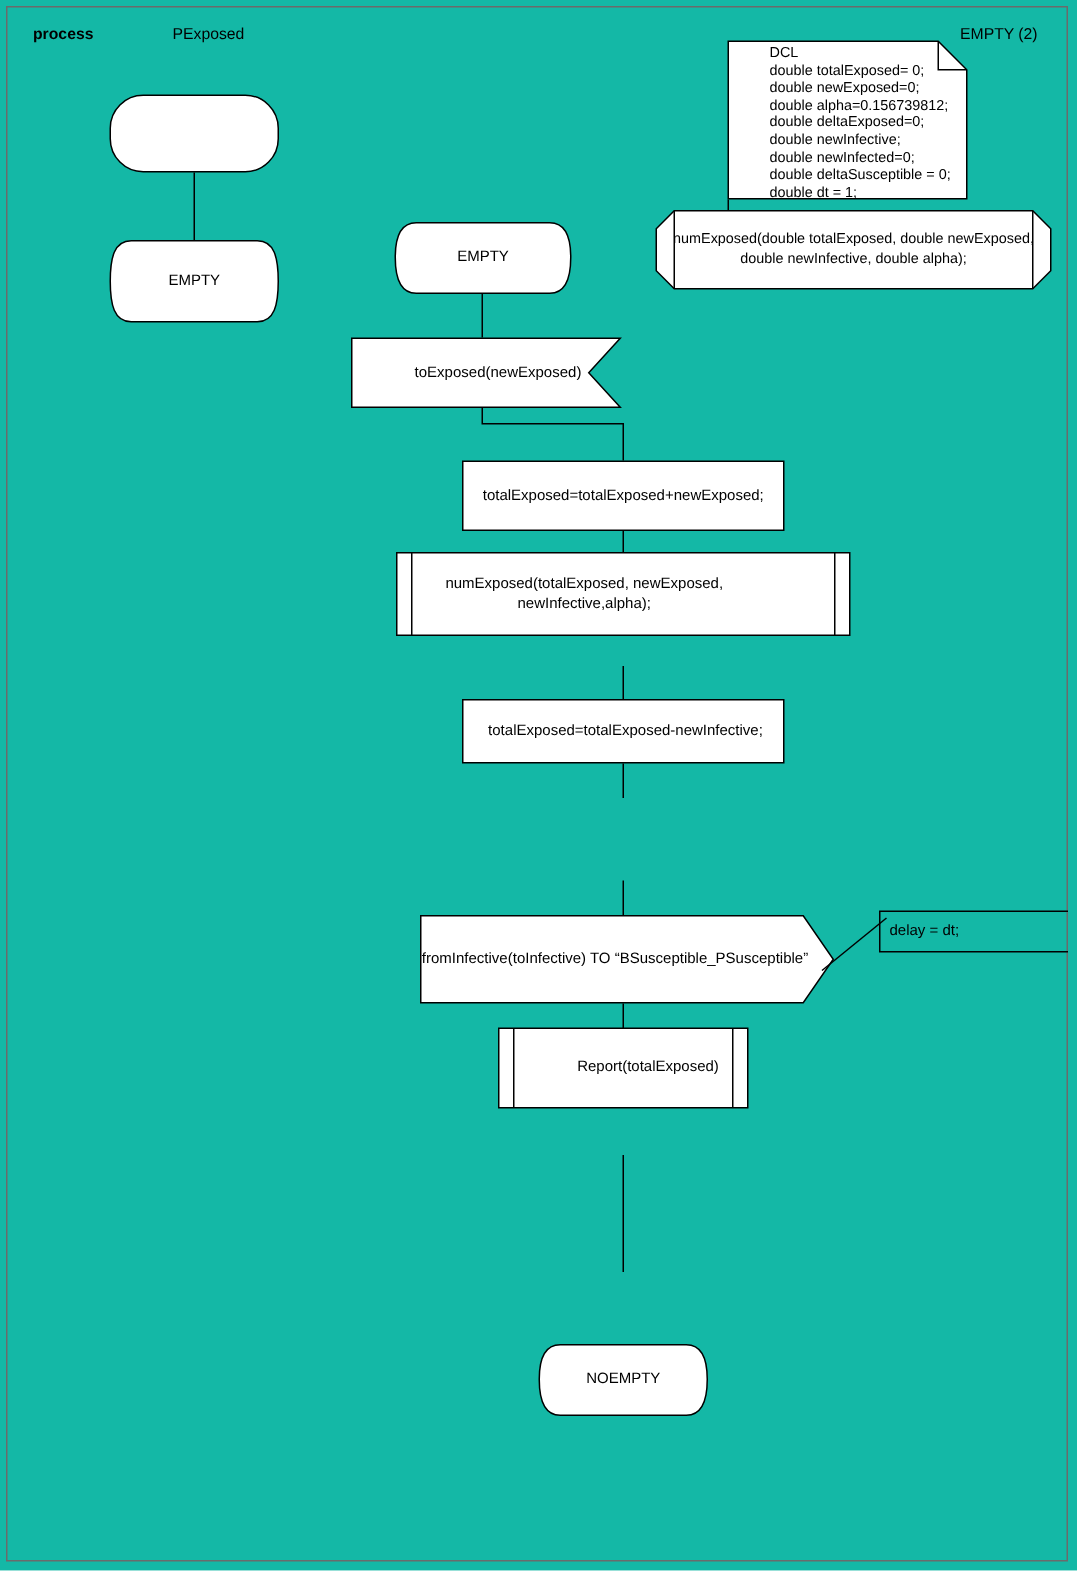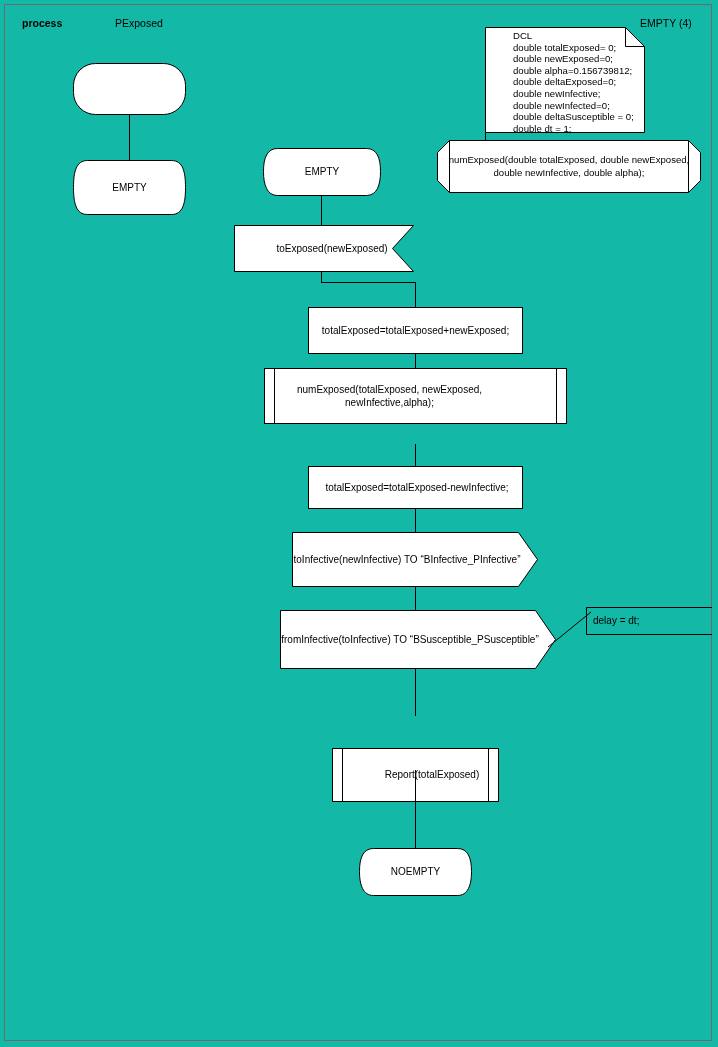--- a/index.html
+++ b/index.html
@@ -75,21 +75,21 @@
 </style>
 </head>
 <body>
 
 <div id="page">
 
   <div id="page-border"></div>
 
   <div class="lbl bold" style="left:22px; top:18px;">process</div>
   <div class="lbl" style="left:85px; top:18px;padding-left:30px;">PExposed</div>
-  <div class="lbl" style="left:640px; top:18px;">EMPTY (4)</div>
+  <div class="lbl" style="left:640px; top:18px;">EMPTY (2)</div>
 
   <div class="node" style="left:485px; top:27px; width:160px; height:106px;">
     <svg width="160" height="106" viewBox="0 0 160 106">
       <path d="M0.5,0.5 L140.5,0.5 L159.5,19.5 L159.5,105.5 L0.5,105.5 Z" fill="#ffffff" stroke="#000000" stroke-width="1"></path>
       <path d="M140.5,0.5 L140.5,19.5 L159.5,19.5" fill="none" stroke="#000000" stroke-width="1"></path>
     </svg>
     <div class="note-txt" style="left:4px; top:3px; width:152px;margin-left:24px;">DCL
 double totalExposed= 0;
 double newExposed=0;
 double alpha=0.156739812;
@@ -164,26 +164,20 @@
   <div class="conn" style="left:415px; top:444px; width:1px; height:22px;"></div>
 
   <div class="node" style="left:308px; top:466px; width:218px; height:43px;border-radius:12px;">
     <svg width="215" height="43" viewBox="0 0 215 43">
       <rect x="0.5" y="0.5" width="214" height="42" fill="#ffffff" stroke="#000000" stroke-width="1"></rect>
     </svg>
     <div class="txt">totalExposed=totalExposed-newInfective;</div>
   </div>
   <div class="conn" style="left:415px; top:509px; width:1px; height:23px;"></div>
 
-  <div class="node" style="left:292px; top:532px; width:246px; height:55px;">
-    <svg width="246" height="55" viewBox="0 0 246 55">
-      <path d="M0.5,0.5 L226.5,0.5 L245.5,27.5 L226.5,54.5 L0.5,54.5 Z" fill="#ffffff" stroke="#000000" stroke-width="1"></path>
-    </svg>
-    <div class="txt" style="padding-right:16px;">toInfective(newInfective) TO “BInfective_PInfective”</div>
-  </div>
   <div class="conn" style="left:415px; top:587px; width:1px; height:23px;"></div>
 
   <div class="node" style="left:280px; top:610px; width:276px; height:59px;">
     <svg width="276" height="59" viewBox="0 0 276 59">
       <path d="M0.5,0.5 L255.5,0.5 L275.5,29.5 L255.5,58.5 L0.5,58.5 Z" fill="#ffffff" stroke="#000000" stroke-width="1"></path>
     </svg>
     <div class="txt" style="padding-right:16px;">fromInfective(toInfective) TO “BSusceptible_PSusceptible”</div>
   </div>
 
   <div class="node" style="left:548px; top:608px; width:44px; height:40px;">
@@ -194,29 +188,29 @@
 
   <div class="node" style="left:586px; top:607px; width:116px; height:28px;">
     <svg width="126" height="28" viewBox="0 0 126 28">
       <path d="M126,0.5 L0.5,0.5 L0.5,27.5 L126,27.5" fill="none" stroke="#000000" stroke-width="1"></path>
     </svg>
     <div class="txt left" style="padding-left:7px;">delay = dt;</div>
   </div>
 
   <div class="conn" style="left:415px; top:669px; width:1px; height:47px;"></div>
 
-  <div class="node" style="left:332px; top:748px; width:200px; height:54px;border-radius:17px;">
+  <div class="node" style="left:332px; top:685px; width:200px; height:54px;border-radius:17px;">
     <svg width="167" height="54" viewBox="0 0 167 54">
       <rect x="0.5" y="0.5" width="166" height="53" fill="#ffffff" stroke="#000000" stroke-width="1"></rect>
       <path d="M10.5,0.5 L10.5,53.5 M156.5,0.5 L156.5,53.5" fill="none" stroke="#000000" stroke-width="1"></path>
     </svg>
     <div class="txt">Report(totalExposed)</div>
   </div>
   <div class="conn" style="left:415px; top:770px; width:1px; height:78px;"></div>
 
-  <div class="node" style="left:359px; top:848px; width:113px; height:48px;">
+  <div class="node" style="left:359px; top:896px; width:113px; height:48px;">
     <svg width="113" height="48" viewBox="0 0 113 48">
       <path d="M14.5,0.5 L98.5,0.5 C109,0.5 112.5,10 112.5,23.5 C112.5,37 109,47.5 98.5,47.5 L14.5,47.5 C4,47.5 0.5,37 0.5,23.5 C0.5,10 4,0.5 14.5,0.5 Z" fill="#ffffff" stroke="#000000" stroke-width="1"></path>
     </svg>
     <div class="txt">NOEMPTY</div>
   </div>
 
 </div>
 
 </body></html>

